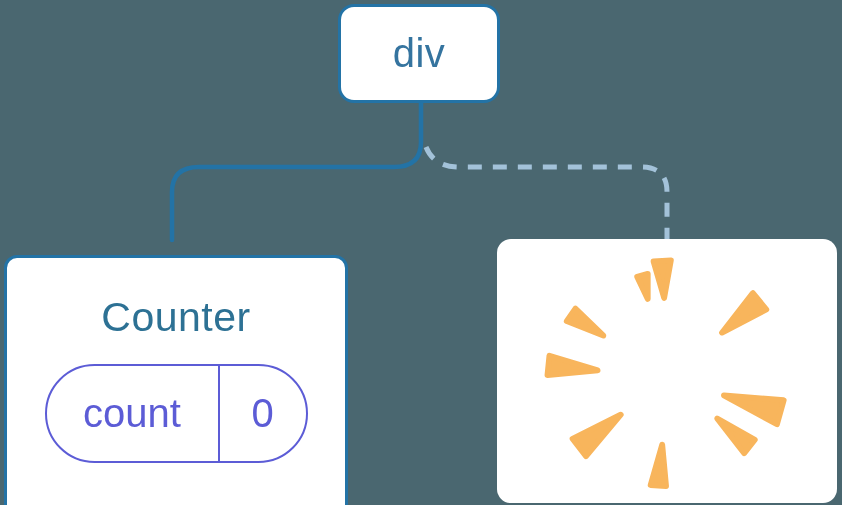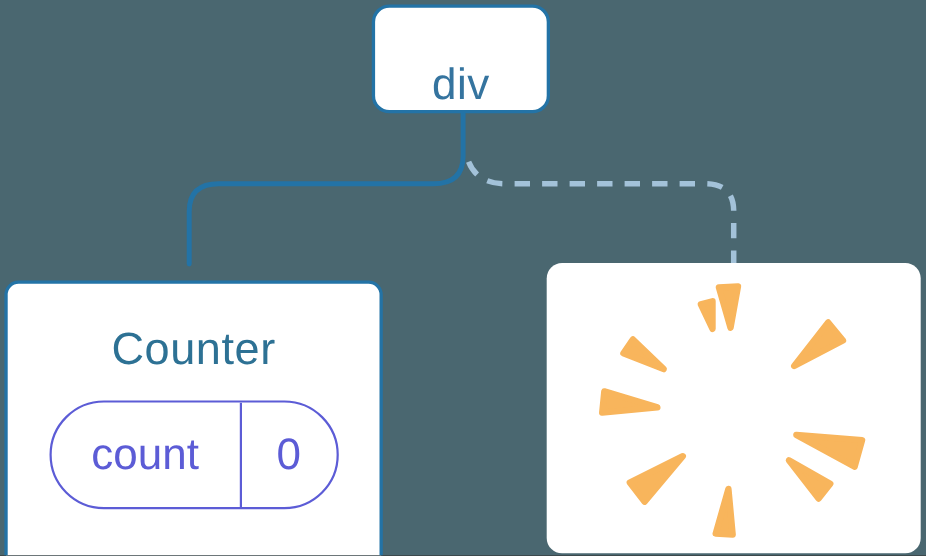--- a/index.html
+++ b/index.html
@@ -26,21 +26,21 @@
     position: absolute;
     left: 338px;
     top: 4px;
     width: 162px;
     height: 99px;
     box-sizing: border-box;
     background: #ffffff;
     border: 3px solid #2373a6;
     border-radius: 16px;
     display: flex;
-    align-items: flex-end;
+    align-items: center;
     justify-content: center;
     color: #35749f;
     font-size: 40px;
     font-weight: 500;
     letter-spacing: 0.5px;
   }
   .card {
     position: absolute;
     background: #ffffff;
     box-sizing: border-box;

